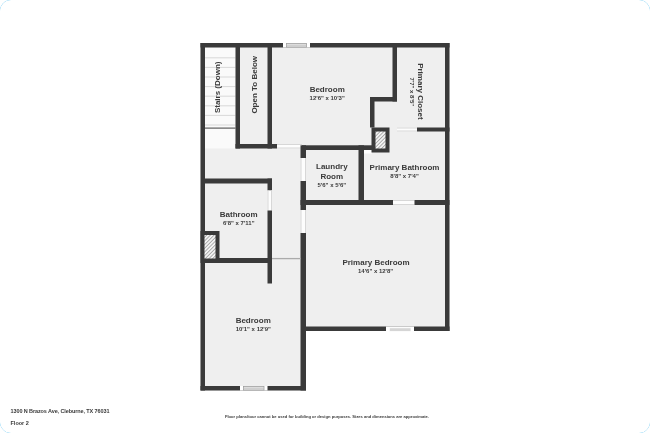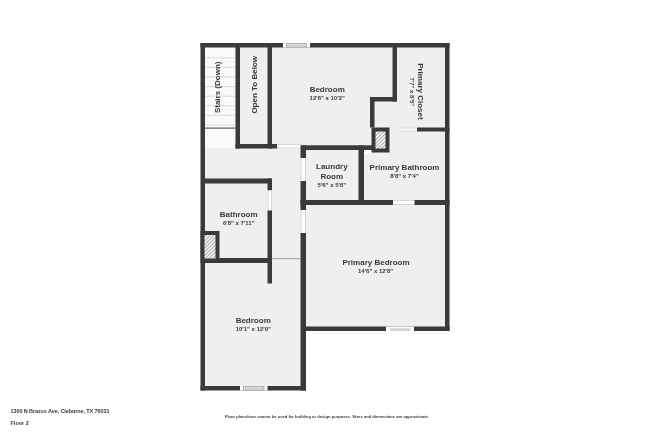--- a/index.html
+++ b/index.html
@@ -1,16 +1,16 @@
 <!DOCTYPE html>
 <html><head>
 <meta charset="utf-8">
 <style>
   html,body{margin:0;padding:0;background:#ffffff;}
-  .page{position:relative;width:650px;height:433px;background:#0ea5e9;overflow:hidden;font-family:"Liberation Sans",sans-serif;}
+  .page{position:relative;width:650px;height:433px;background:#0ea5e9;overflow:hidden;font-family:"Liberation Sans",sans-serif;border-radius:11px;}
   svg text{font-family:"Liberation Sans",sans-serif;fill:#3a3a3a;}
 </style>
 </head>
 <body>
 <div class="page">
 <svg width="650" height="433" viewBox="0 0 650 433" xmlns="http://www.w3.org/2000/svg">
 <defs>
   <pattern id="hatch" width="2.6" height="2.6" patternUnits="userSpaceOnUse" patternTransform="rotate(45)">
     <rect width="2.6" height="2.6" fill="#f4f4f4"></rect>
     <rect width="0.8" height="2.6" fill="#9d9d9d"></rect>

